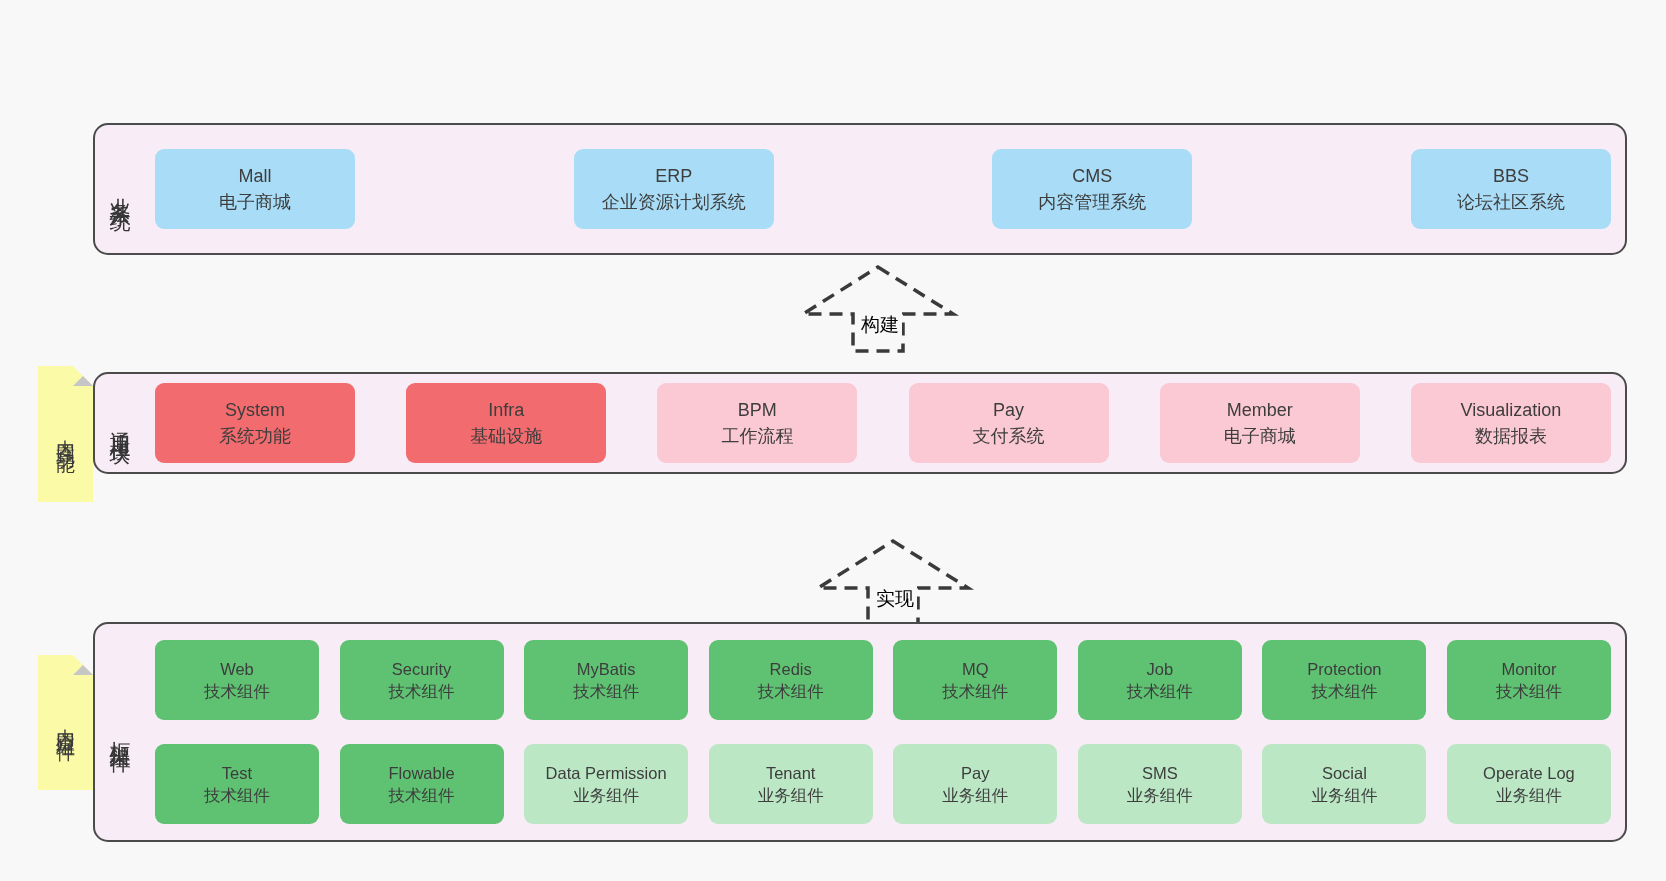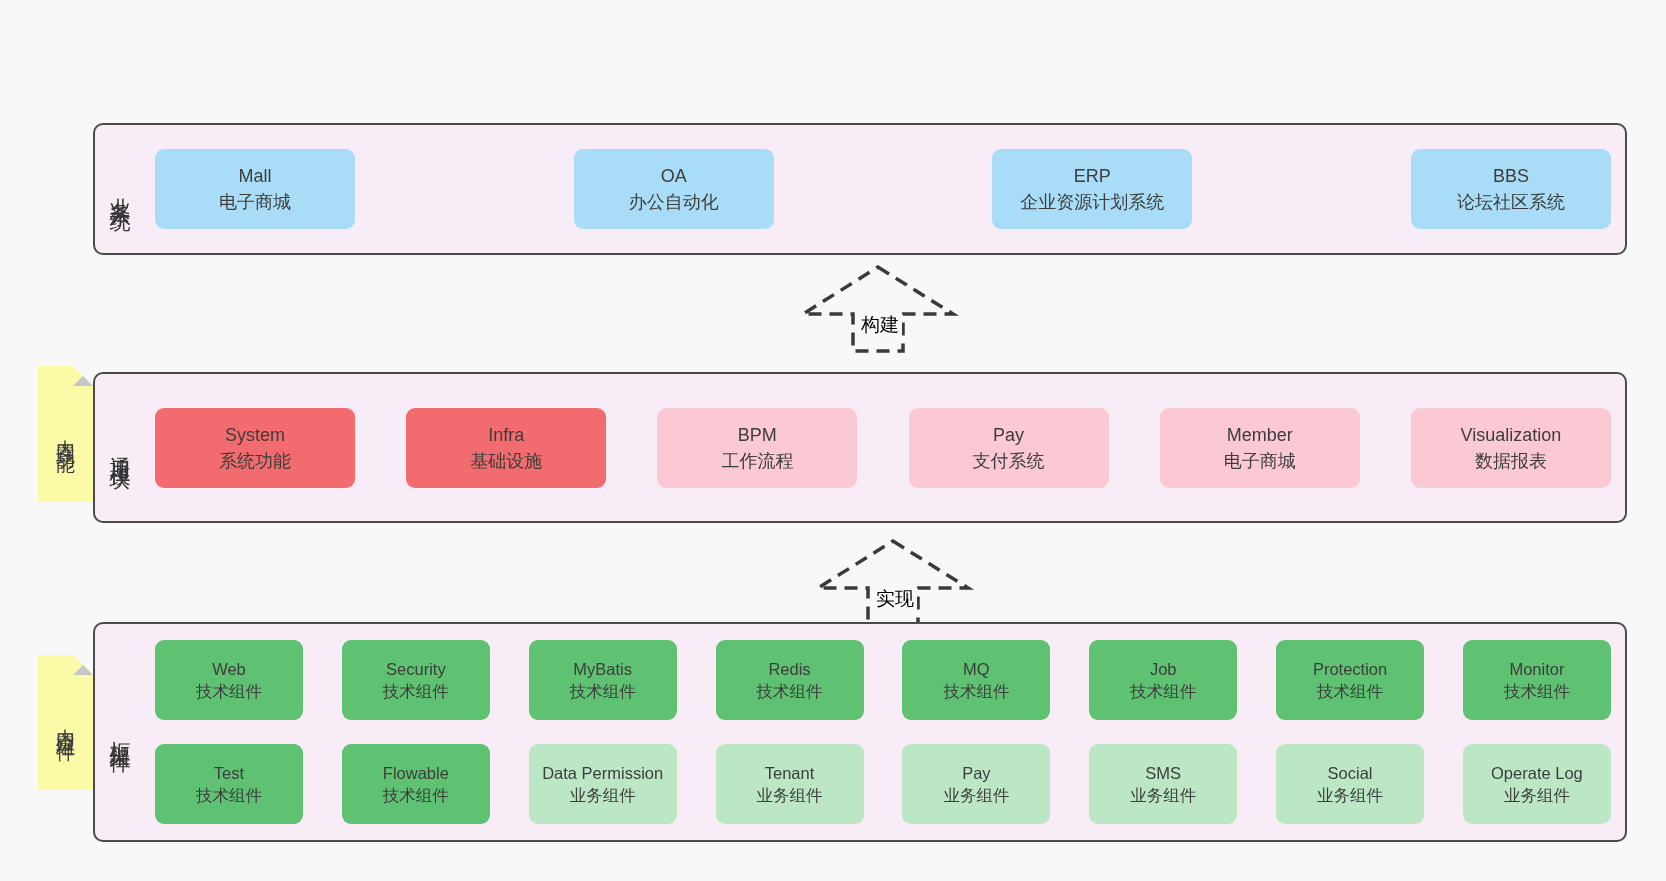--- a/index.html
+++ b/index.html
@@ -11,24 +11,24 @@
     position:relative;
     overflow:hidden;
   }
   .stage { position:absolute; inset:0; }
 
   
   .band {
     position:absolute; left:93px; width:1534px;
     background:#f8edf6;
     border:2px solid #4b4b4b;
-    border-radius:10px;
+    border-radius:15px;
   }
   .band-business   { top:123px; height:132px; }
-  .band-modules    { top:372px; height:151px; }
+  .band-modules    { top:372px; height:102px; }
   .band-components { top:622px; height:220px; }
 
   .band-label {
     position:absolute; left:11px; top:50%; transform:translateY(-50%);
     writing-mode:vertical-lr; text-orientation:upright;
     font-size:21px; letter-spacing:4px; color:#353535; white-space:nowrap;
   }
 
   .band-boxes {
     position:absolute; left:60px; right:14px; top:0; bottom:0;
@@ -41,21 +41,21 @@
   .row { display:flex; justify-content:space-between; }
 
   
   .node {
     height:80px; border-radius:9px;
     display:flex; flex-direction:column; align-items:center; justify-content:center;
     text-align:center; color:#3d3d3d;
   }
   .node .node-name, .node .node-sub { display:block; }
   .w200 { width:200px; font-size:18px; line-height:26px; }
-  .w148 { width:148px; font-size:16.5px; line-height:22.5px; }
+  .w148 { width:164px; font-size:16.5px; line-height:22.5px; }
   .blue        { background:#a9ddf7; }
   .red         { background:#f26b6e; }
   .pink        { background:#fbc9d4; }
   .green       { background:#5fc172; }
   .green-light { background:#bbe7c5; }
 
   
   .sticky {
     position:absolute; left:38px; width:55px; background:#fbfaa6;
     clip-path:polygon(0 0, calc(100% - 20px) 0, 100% 20px, 100% 100%, 0 100%);
@@ -89,26 +89,26 @@
 <div class="stage">
 
   <section class="band band-business">
     <div class="band-label">业务系统</div>
     <div class="band-boxes">
       <div class="node blue w200">
         <span class="node-name">Mall</span>
         <span class="node-sub">电子商城</span>
       </div>
       <div class="node blue w200">
-        <span class="node-name">OA</span>
-        <span class="node-sub">办公自动化</span>
-      </div>
-      <div class="node blue w200">
         <span class="node-name">ERP</span>
         <span class="node-sub">企业资源计划系统</span>
+      </div>
+      <div class="node blue w200">
+        <span class="node-name">CMS</span>
+        <span class="node-sub">内容管理系统</span>
       </div>
       <div class="node blue w200">
         <span class="node-name">BBS</span>
         <span class="node-sub">论坛社区系统</span>
       </div>
     </div>
   </section>
 
   <div class="arrow arrow-build">
     <svg viewBox="0 0 160 90">

